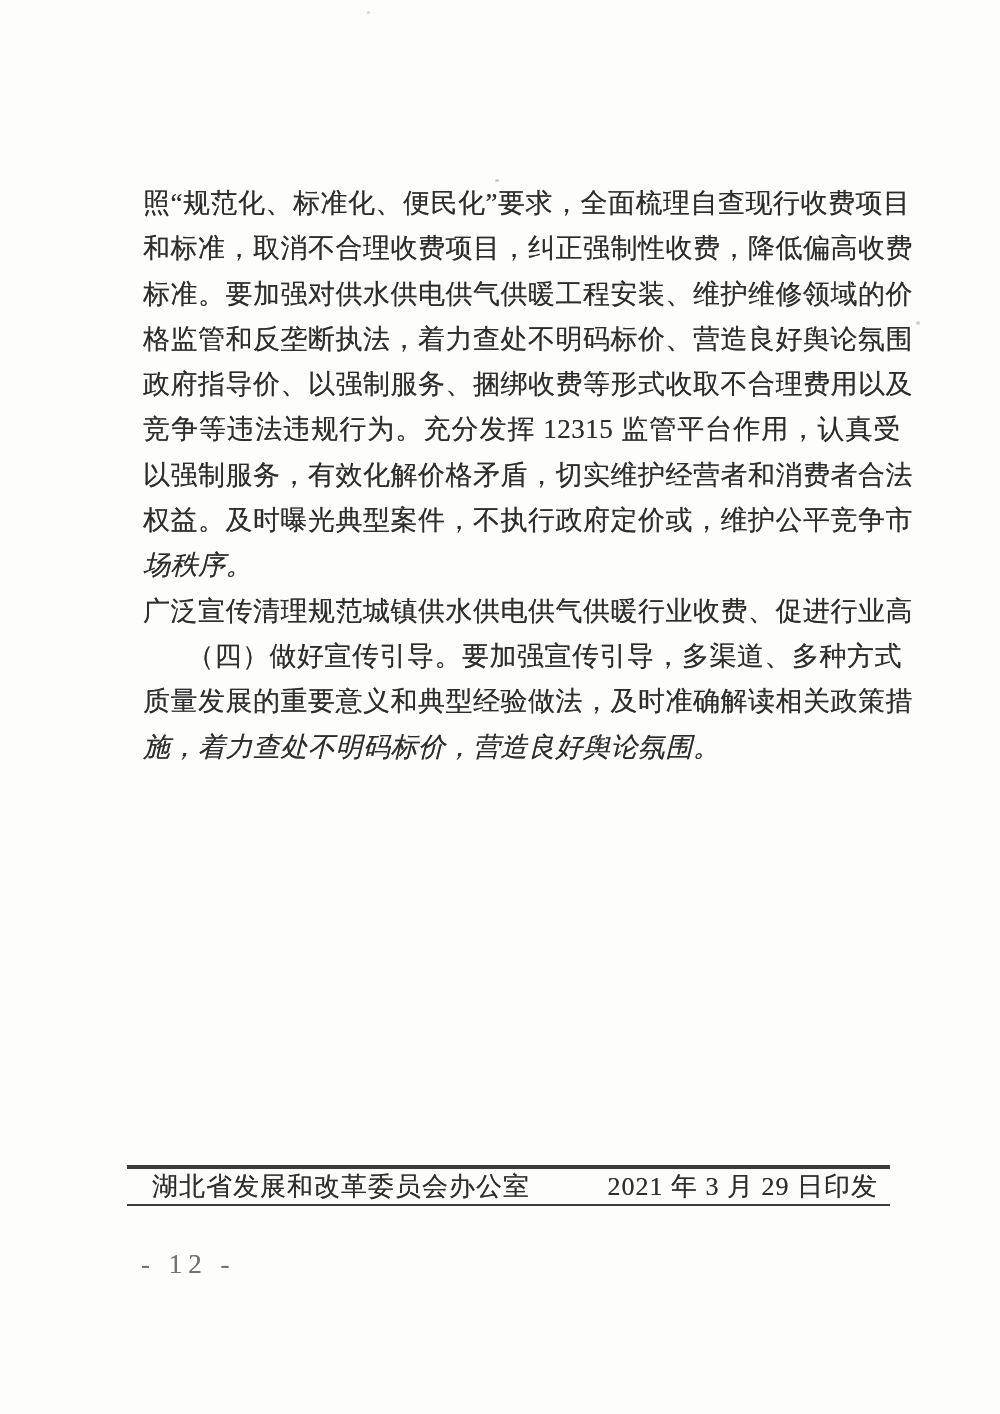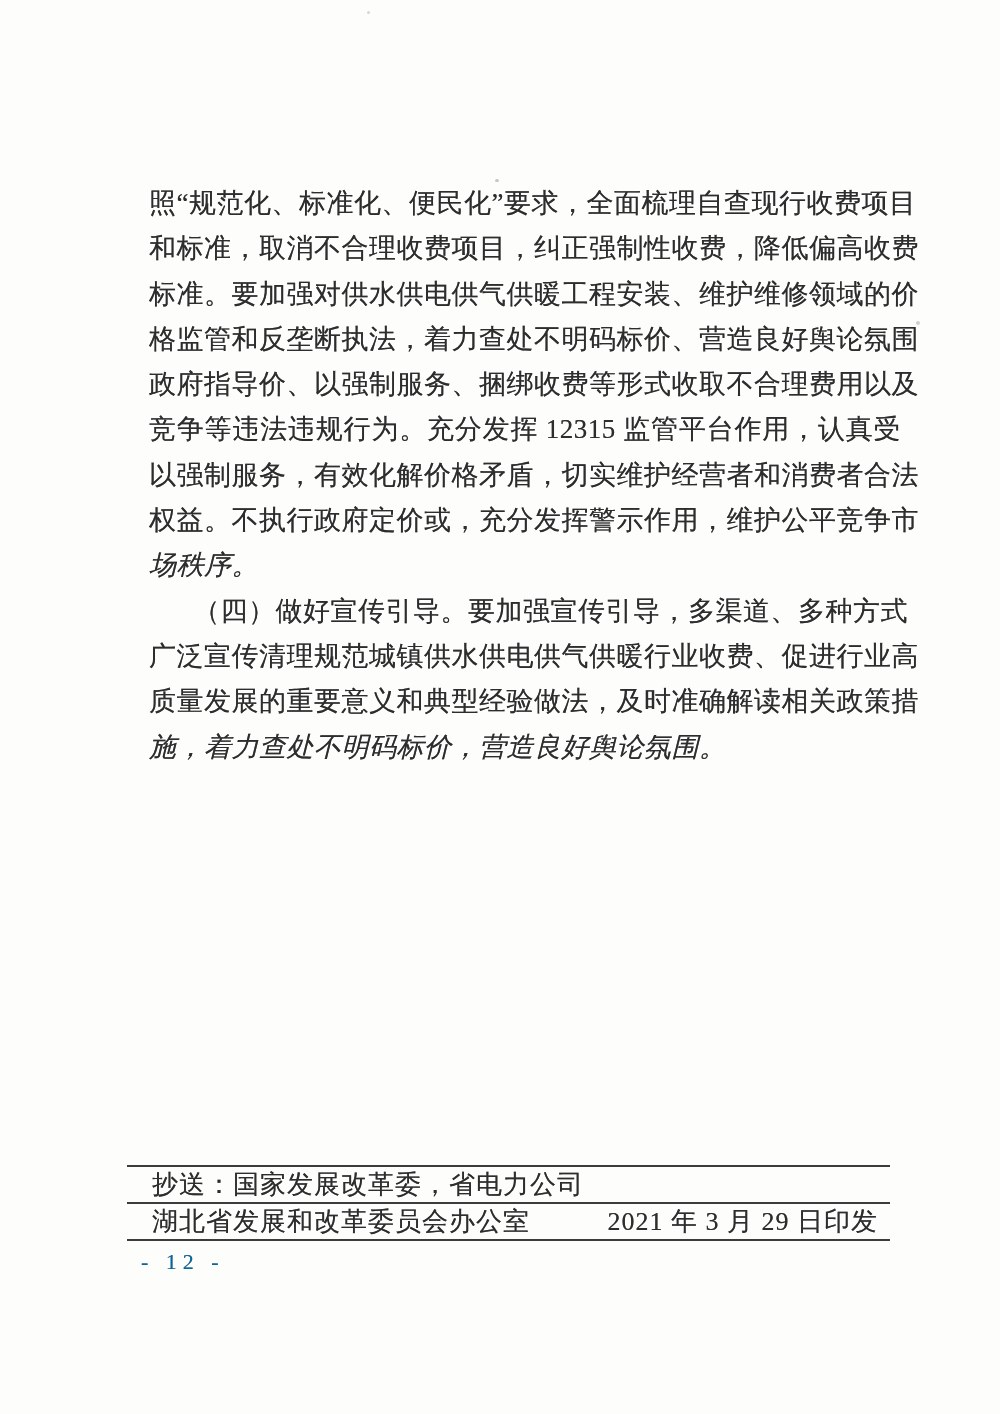--- a/index.html
+++ b/index.html
@@ -22,21 +22,20 @@
   }
   .body-line {
     font-size: 27px;
     line-height: 45.3px;
     height: 45.3px;
     text-align: justify;
     text-align-last: justify;
     white-space: nowrap;
     letter-spacing: 0.5px;
     text-shadow: 0 0 0.5px rgba(45,45,45,0.65);
-    margin-left: 6px;
   }
   .body-line.para-end {
     text-align-last: left;
     font-style: italic;
   }
   .body-line.indent {
     text-indent: 44px;
   }
   .footer {
     position: absolute;
@@ -59,23 +58,23 @@
   .footer-row.cc-row { padding-left: 25px; }
   .footer-row.issuer-row {
     padding-left: 25px;
     padding-right: 12px;
     justify-content: space-between;
   }
   .page-number {
     position: absolute;
     left: 141px;
     top: 1249px;
-    font-size: 22px;
+    font-size: 27px;
     letter-spacing: 6px;
-    color: #0369a1;
+    color: #737373;
     text-shadow: 0 0 0.5px rgba(45,45,45,0.6);
   }
   .scan-speck {
     position: absolute;
     border-radius: 50%;
     background: #c6c6c6;
   }
   .speck-1 { left: 495px; top: 179px; width: 4px; height: 3px; }
   .speck-2 { left: 916px; top: 321px; width: 4px; height: 4px; background:#cfcfcf; }
   .speck-3 { left: 367px; top: 11px;  width: 3px; height: 3px; background:#d6d6d6; }
@@ -86,33 +85,30 @@
 <div class="page">
 
   <div class="body-text">
     <div class="body-line">照“规范化、标准化、便民化”要求，全面梳理自查现行收费项目</div>
     <div class="body-line">和标准，取消不合理收费项目，纠正强制性收费，降低偏高收费</div>
     <div class="body-line">标准。要加强对供水供电供气供暖工程安装、维护维修领域的价</div>
     <div class="body-line">格监管和反垄断执法，着力查处不明码标价、营造良好舆论氛围</div>
     <div class="body-line">政府指导价、以强制服务、捆绑收费等形式收取不合理费用以及</div>
     <div class="body-line">竞争等违法违规行为。充分发挥 12315 监管平台作用，认真受</div>
     <div class="body-line">以强制服务，有效化解价格矛盾，切实维护经营者和消费者合法</div>
-    <div class="body-line">权益。不执行政府定价或，充分发挥警示作用，维护公平竞争市</div>
+    <div class="body-line">权益。及时曝光典型案件，不执行政府定价或，维护公平竞争市</div>
     <div class="body-line para-end">场秩序。</div>
+    <div class="body-line">广泛宣传清理规范城镇供水供电供气供暖行业收费、促进行业高</div>
     <div class="body-line indent">（四）做好宣传引导。要加强宣传引导，多渠道、多种方式</div>
-    <div class="body-line">广泛宣传清理规范城镇供水供电供气供暖行业收费、促进行业高</div>
     <div class="body-line">质量发展的重要意义和典型经验做法，及时准确解读相关政策措</div>
     <div class="body-line para-end">施，着力查处不明码标价，营造良好舆论氛围。</div>
   </div>
 
   <div class="footer">
     <div class="footer-rule"></div>
-    <div class="footer-row cc-row">
-      <span>抄送：国家发展改革委，省电力公司</span>
-    </div>
     <div class="footer-rule"></div>
     <div class="footer-row issuer-row">
       <span>湖北省发展和改革委员会办公室</span>
       <span>2021 年 3 月 29 日印发</span>
     </div>
     <div class="footer-rule"></div>
   </div>
 
   <div class="page-number">- 12 -</div>
 

